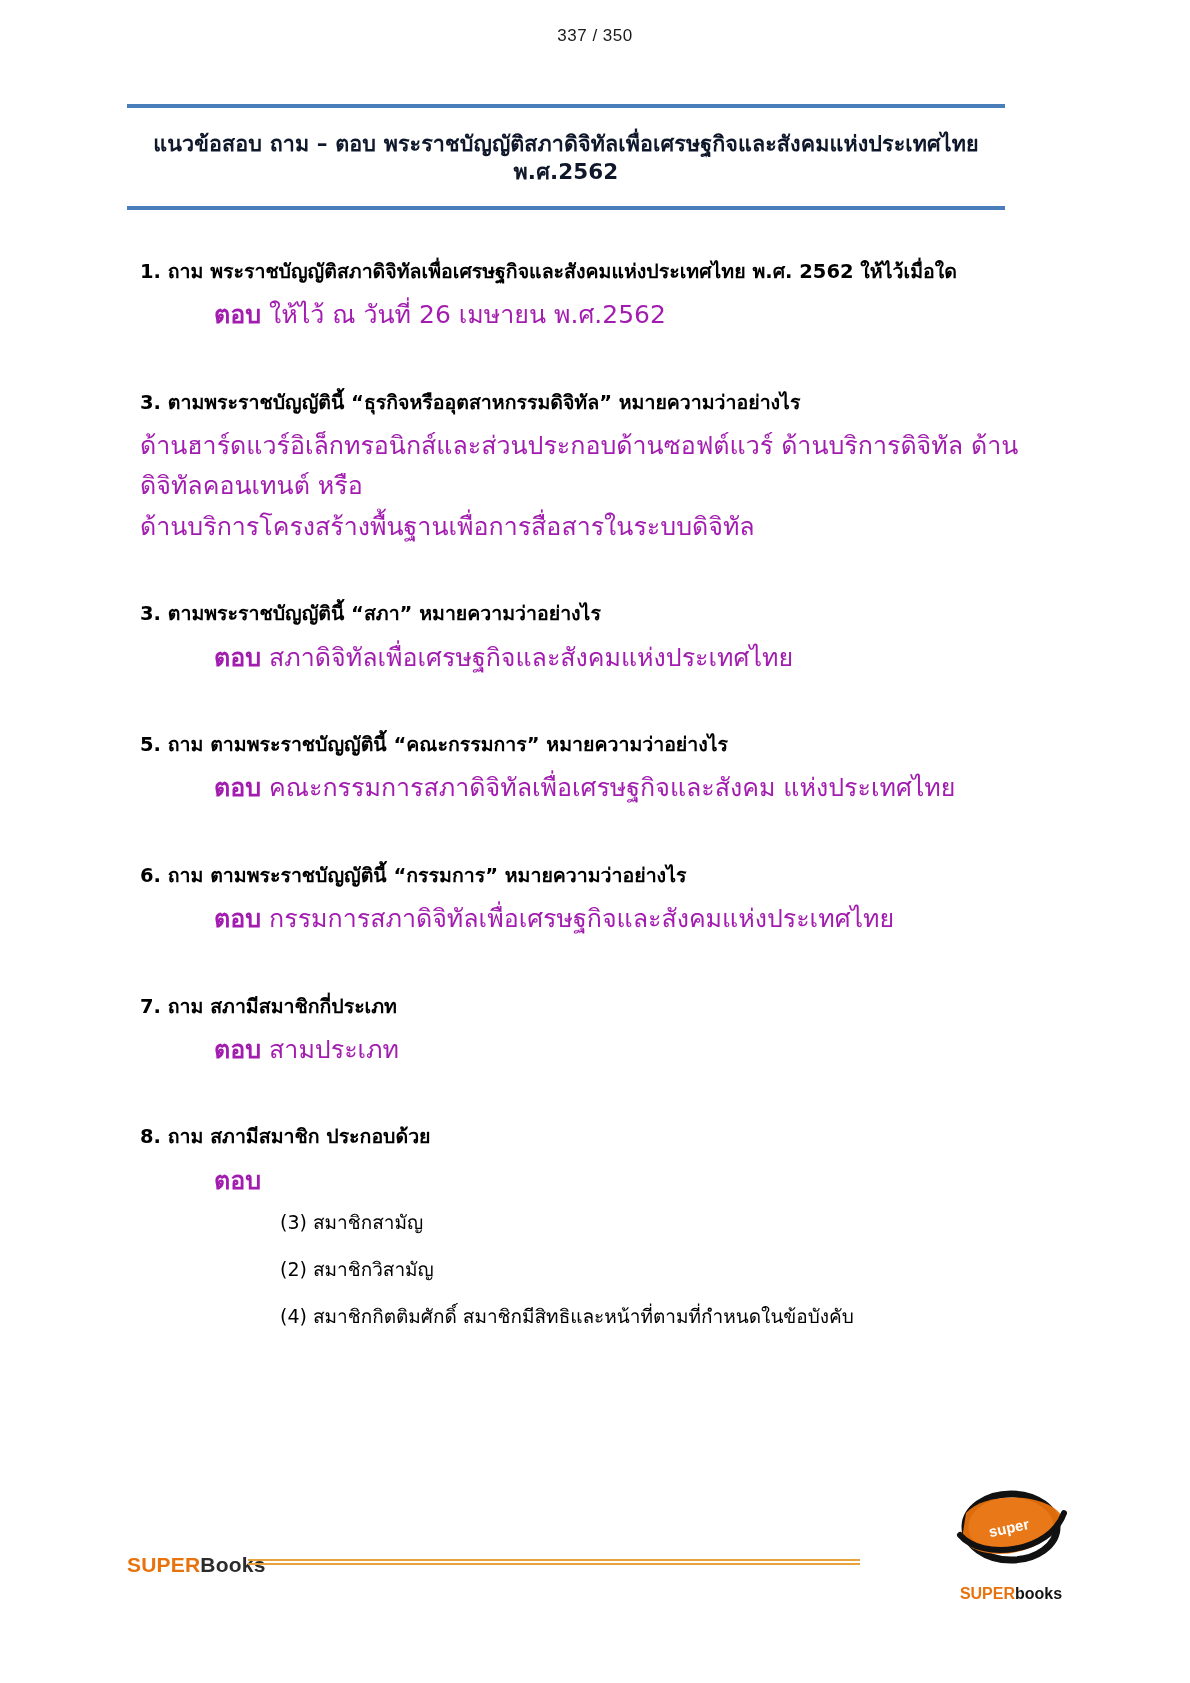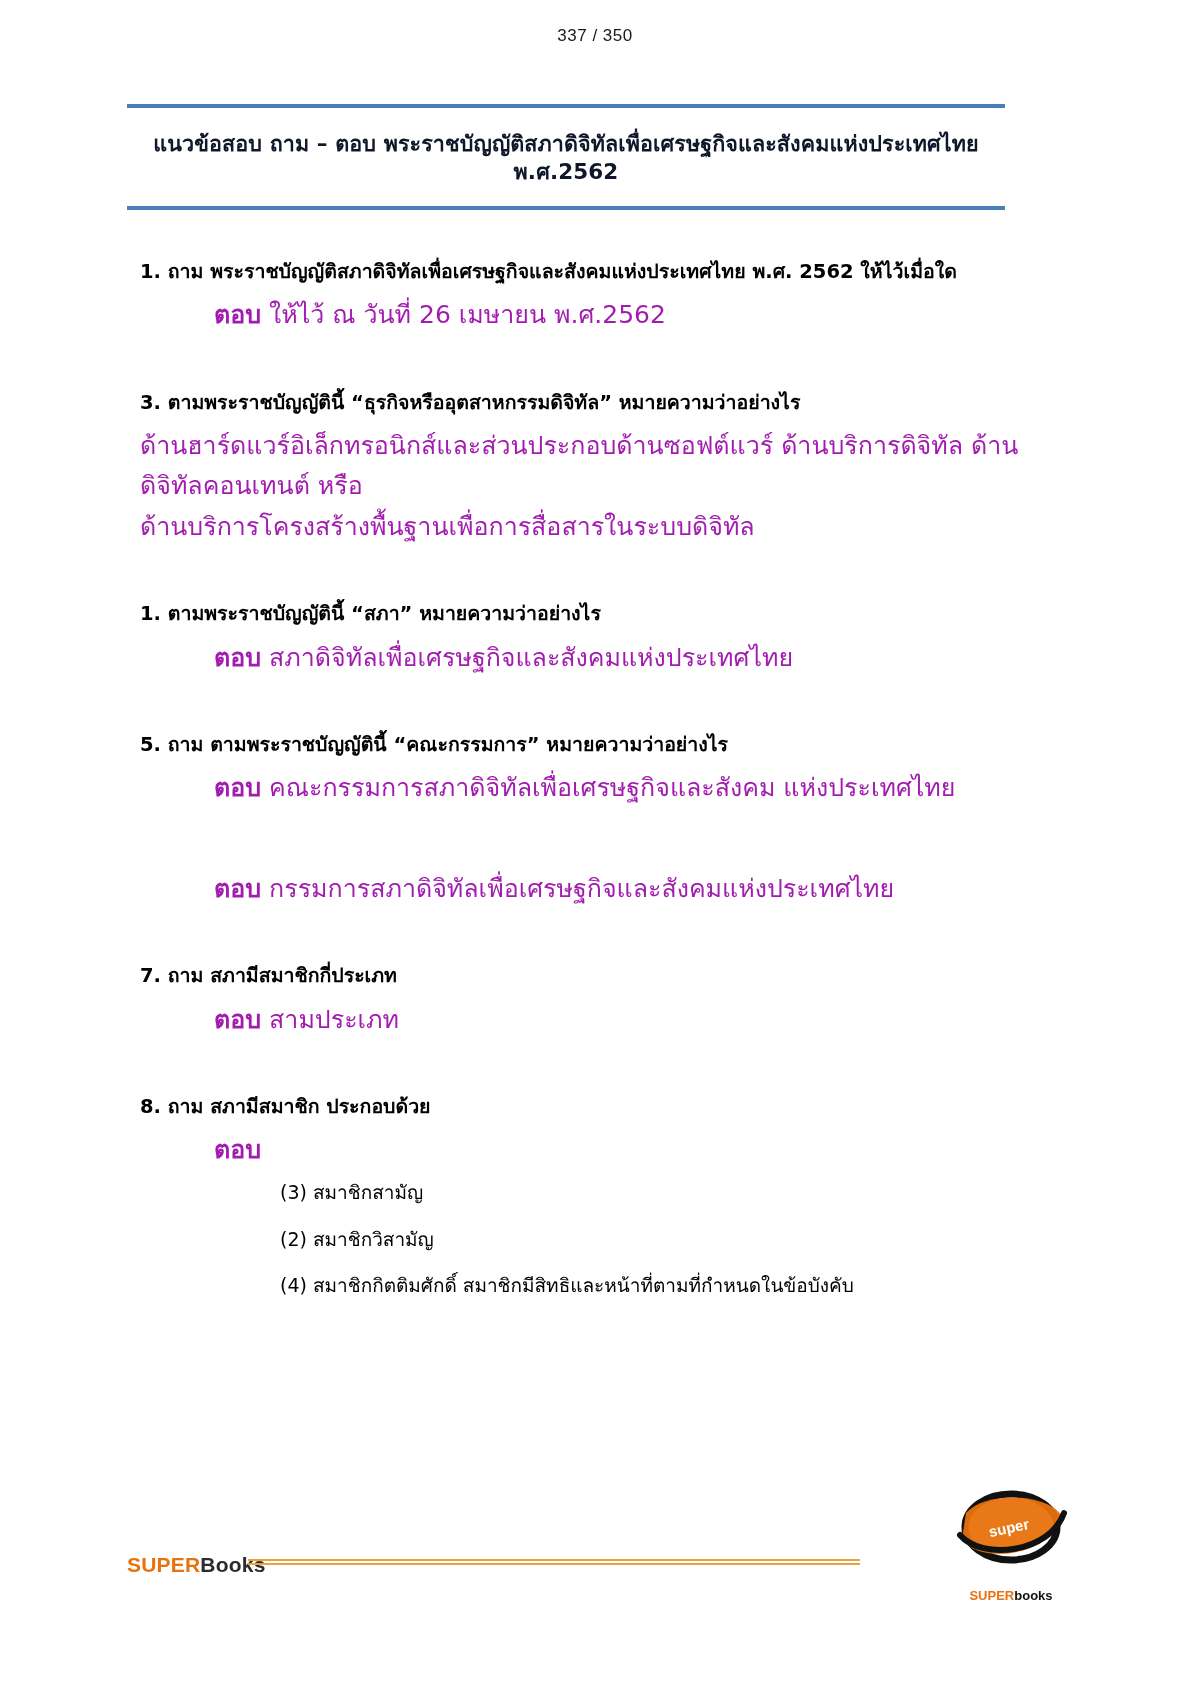--- a/index.html
+++ b/index.html
@@ -161,21 +161,21 @@
     top: 0;
     width: 118px;
     height: 86px;
   }
   .footer-logo-text {
     position: absolute;
     left: 0;
     bottom: 2px;
     width: 118px;
     text-align: center;
-    font-size: 13px;
+    font-size: 16px;
     font-family: "Liberation Sans", sans-serif;
     font-weight: bold;
     white-space: nowrap;
   }
   .logo-super { color: #E8720C; }
   .logo-books { color: #111111; }
 </style>
 </head>
 <body>
 
@@ -204,38 +204,39 @@
       <div class="q-line">3. ตามพระราชบัญญัตินี้ “ธุรกิจหรืออุตสาหกรรมดิจิทัล” หมายความว่าอย่างไร</div>
       <div class="a-block">
         <div class="a-line flush">ด้านฮาร์ดแวร์อิเล็กทรอนิกส์และส่วนประกอบด้านซอฟต์แวร์ ด้านบริการดิจิทัล ด้านดิจิทัลคอนเทนต์ หรือ</div>
         <div class="a-line flush">ด้านบริการโครงสร้างพื้นฐานเพื่อการสื่อสารในระบบดิจิทัล</div>
       </div>
     </div>
 
     <div class="gap-lg"></div>
 
     <div class="qa-item">
-      <div class="q-line">1. ตามพระราชบัญญัตินี้ “สภา” หมายความว่าอย่างไร</div>
+      <div class="q-line">3. ตามพระราชบัญญัตินี้ “สภา” หมายความว่าอย่างไร</div>
       <div class="a-block">
         <div class="a-line indent"><span class="a-label">ตอบ</span> <span>สภาดิจิทัลเพื่อเศรษฐกิจและสังคมแห่งประเทศไทย</span></div>
       </div>
     </div>
 
     <div class="gap-lg"></div>
 
     <div class="qa-item">
       <div class="q-line">5. ถาม ตามพระราชบัญญัตินี้  “คณะกรรมการ” หมายความว่าอย่างไร</div>
       <div class="a-block">
         <div class="a-line indent"><span class="a-label">ตอบ</span> <span>คณะกรรมการสภาดิจิทัลเพื่อเศรษฐกิจและสังคม แห่งประเทศไทย</span></div>
       </div>
     </div>
 
     <div class="gap-lg"></div>
 
     <div class="qa-item">
+      <div class="q-line">6. ถาม ตามพระราชบัญญัตินี้  “กรรมการ” หมายความว่าอย่างไร</div>
       <div class="a-block">
         <div class="a-line indent"><span class="a-label">ตอบ</span> <span>กรรมการสภาดิจิทัลเพื่อเศรษฐกิจและสังคมแห่งประเทศไทย</span></div>
       </div>
     </div>
 
     <div class="gap-lg"></div>
 
     <div class="qa-item">
       <div class="q-line">7. ถาม  สภามีสมาชิกกี่ประเภท</div>
       <div class="a-block">

